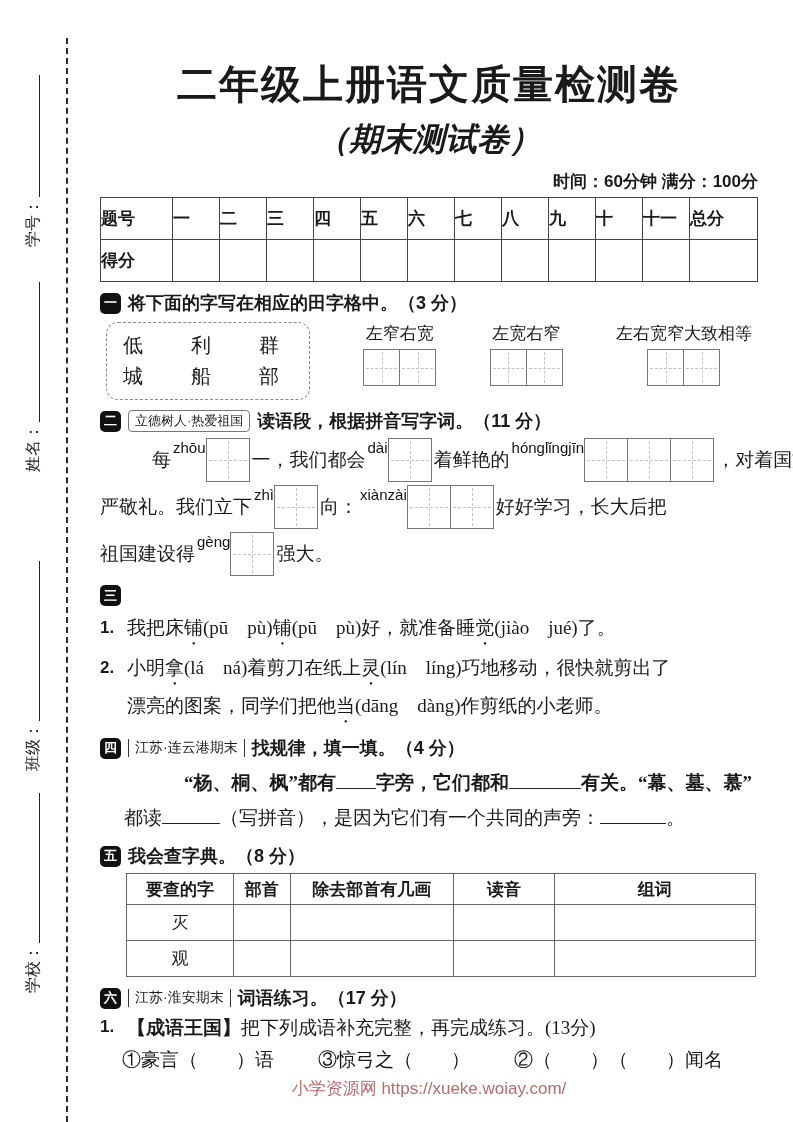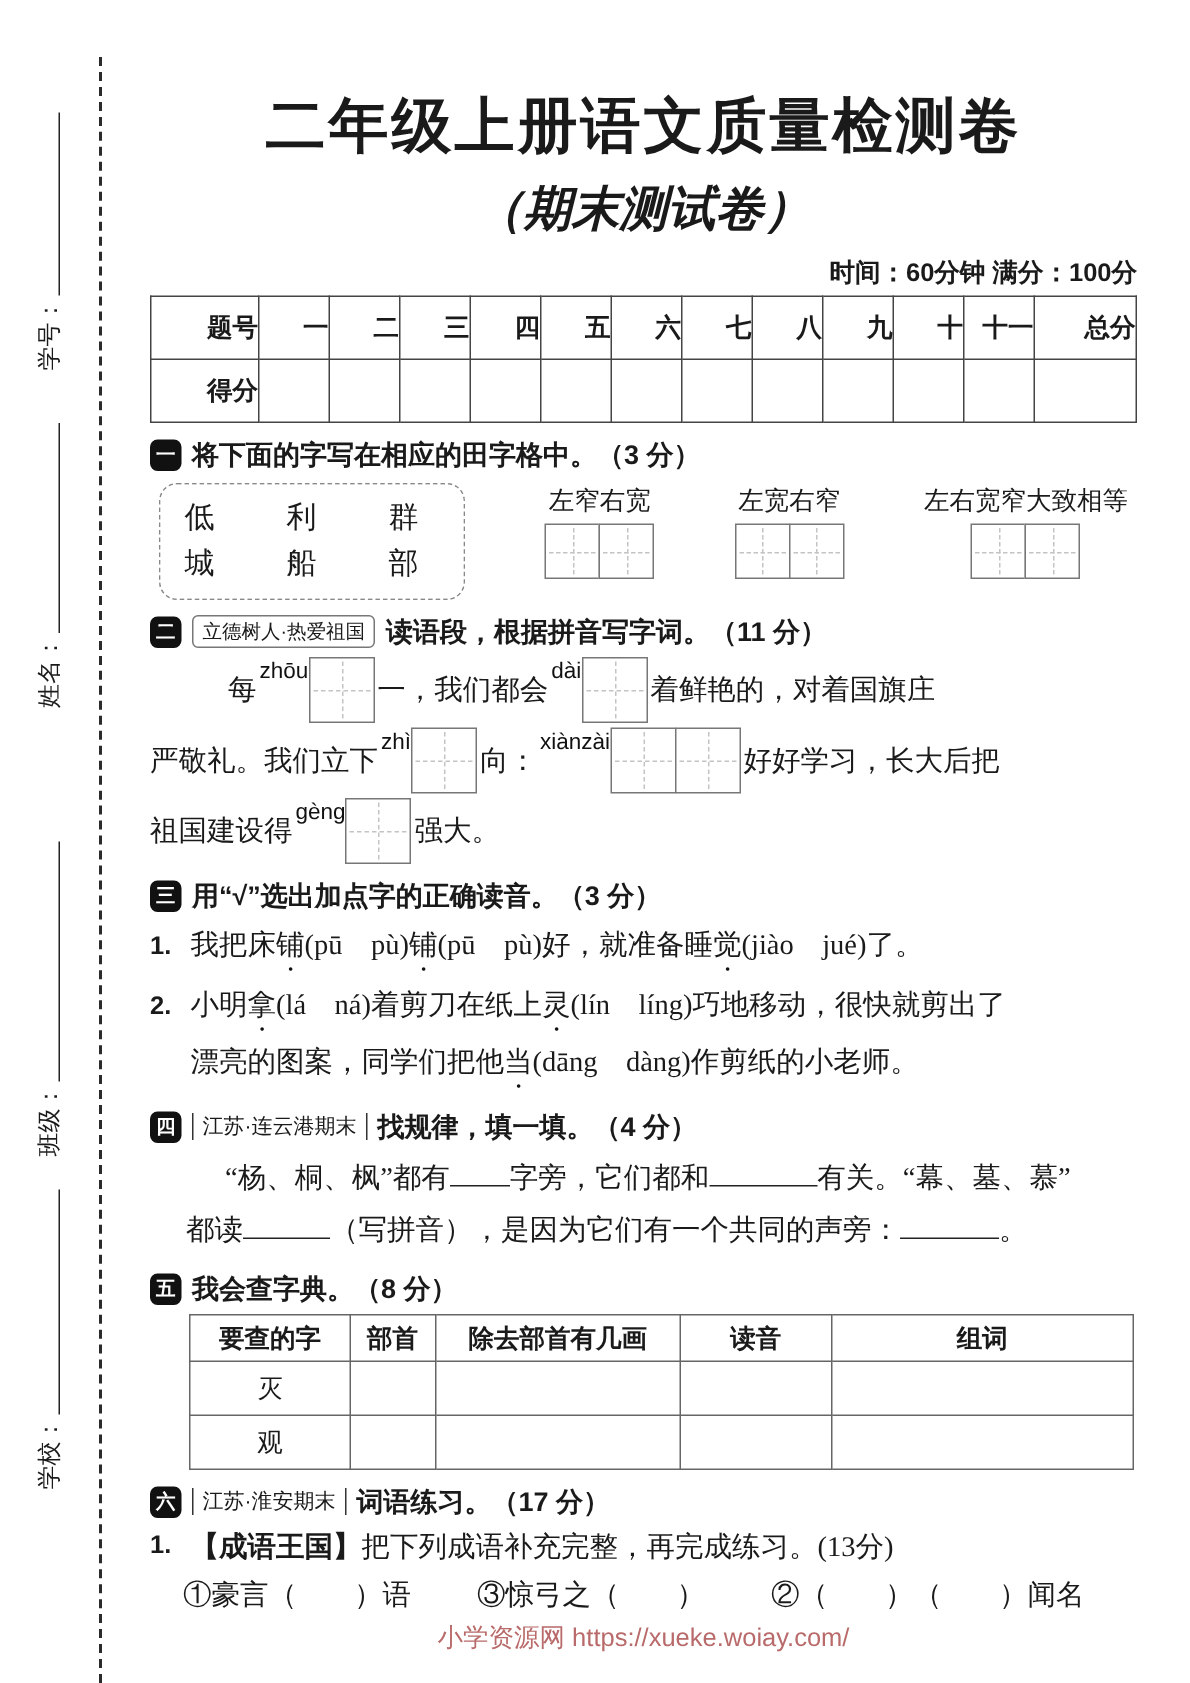--- a/index.html
+++ b/index.html
@@ -22,21 +22,21 @@
   h1.title { text-align:center; font-family:Liberation Mono, monospace;
              font-weight:900; font-size:40px; letter-spacing:2px; line-height:1.2;margin-top:36px; }
   .subtitle { text-align:center; font-family:"Liberation Sans", sans-serif;
               font-weight:800; font-size:32px; margin-top:6px;font-style:italic; }
   .meta { text-align:right; font-family:"Liberation Sans", sans-serif;
           font-weight:600; font-size:17px; margin-top:8px; }
 
   
   table.score { width:100%; border-collapse:collapse; table-layout:fixed; margin-top:4px;
                 font-family:"Liberation Sans", sans-serif; }
-  table.score td { border:1px solid #444; height:42px; text-align:right;
+  table.score td { border:1px solid #444; height:42px; text-align:left;
                    font-size:17px; font-weight:600; }
 
   
   .sec { margin-top:9px; }
   .sec-head { display:flex; align-items:center; gap:7px; margin-bottom:5px; }
   .sec-icon { width:21px; height:21px; background:#111; border-radius:5px; color:#fff;
               display:flex; align-items:center; justify-content:center; flex:0 0 auto;
               font-family:"Liberation Sans", sans-serif; font-size:13px; font-weight:700; }
   .sec-title { font-family:"Liberation Sans", sans-serif; font-weight:800; font-size:18px; }
   .badge-box { font-size:13px; border:1px solid #777; border-radius:4px; padding:1px 6px;
@@ -232,20 +232,32 @@
         <span class="kt">一，我们都会</span>
         <span class="pw">
           <span class="py-row">
               <span>dài</span>
             </span>
           <span class="tz-row">
               <span class="tz big"></span>
             </span>
         </span>
         <span class="kt">着鲜艳的</span>
+        <span class="pw">
+          <span class="py-row">
+            <span>hóng</span>
+            <span>lǐng</span>
+            <span>jīn</span>
+          </span>
+          <span class="tz-row">
+            <span class="tz big"></span>
+            <span class="tz big"></span>
+            <span class="tz big"></span>
+          </span>
+        </span>
         <span class="kt">，对着国旗庄</span>
       </div>
 
       <div class="pyline">
         <span class="kt">严敬礼。我们立下</span>
         <span class="pw">
           <span class="py-row">
               <span>zhì</span>
             </span>
           <span class="tz-row">
@@ -277,21 +289,20 @@
               <span class="tz big"></span>
             </span>
         </span>
         <span class="kt">强大。</span>
       </div>
     </div>
 
     <div class="sec">
       <div class="sec-head">
         <span class="sec-icon">三</span>
-        <span class="sec-title">用“√”选出加点字的正确读音。（3 分）</span>
       </div>
       <div class="q-item">
         <span class="q-num">1.</span>
         <div class="q-text">
           <span>我把床</span><span class="em">铺</span><span>(pū　pù)</span><span class="em">铺</span><span>(pū　pù)好，就准备睡</span><span class="em">觉</span><span>(jiào　jué)了。</span>
         </div>
       </div>
       <div class="q-item">
         <span class="q-num">2.</span>
         <div class="q-text">
@@ -305,21 +316,21 @@
       </div>
     </div>
 
     <div class="sec">
       <div class="sec-head">
         <span class="sec-icon">四</span>
         <span class="badge-bars">江苏·连云港期末</span>
         <span class="sec-title">找规律，填一填。（4 分）</span>
       </div>
       <div class="s4-body">
-        <div style="margin-left:26px;">
+        <div style="margin-left:60px;font-weight:bold;">
           <span>“杨、桐、枫”都有</span><span class="blank w40"></span><span>字旁，它们都和</span><span class="blank w72"></span><span>有关。“幕、墓、慕”</span>
         </div>
         <div>
           <span>都读</span><span class="blank w58"></span><span>（写拼音），是因为它们有一个共同的声旁：</span><span class="blank w66"></span><span>。</span>
         </div>
       </div>
     </div>
 
     <div class="sec">
       <div class="sec-head">

